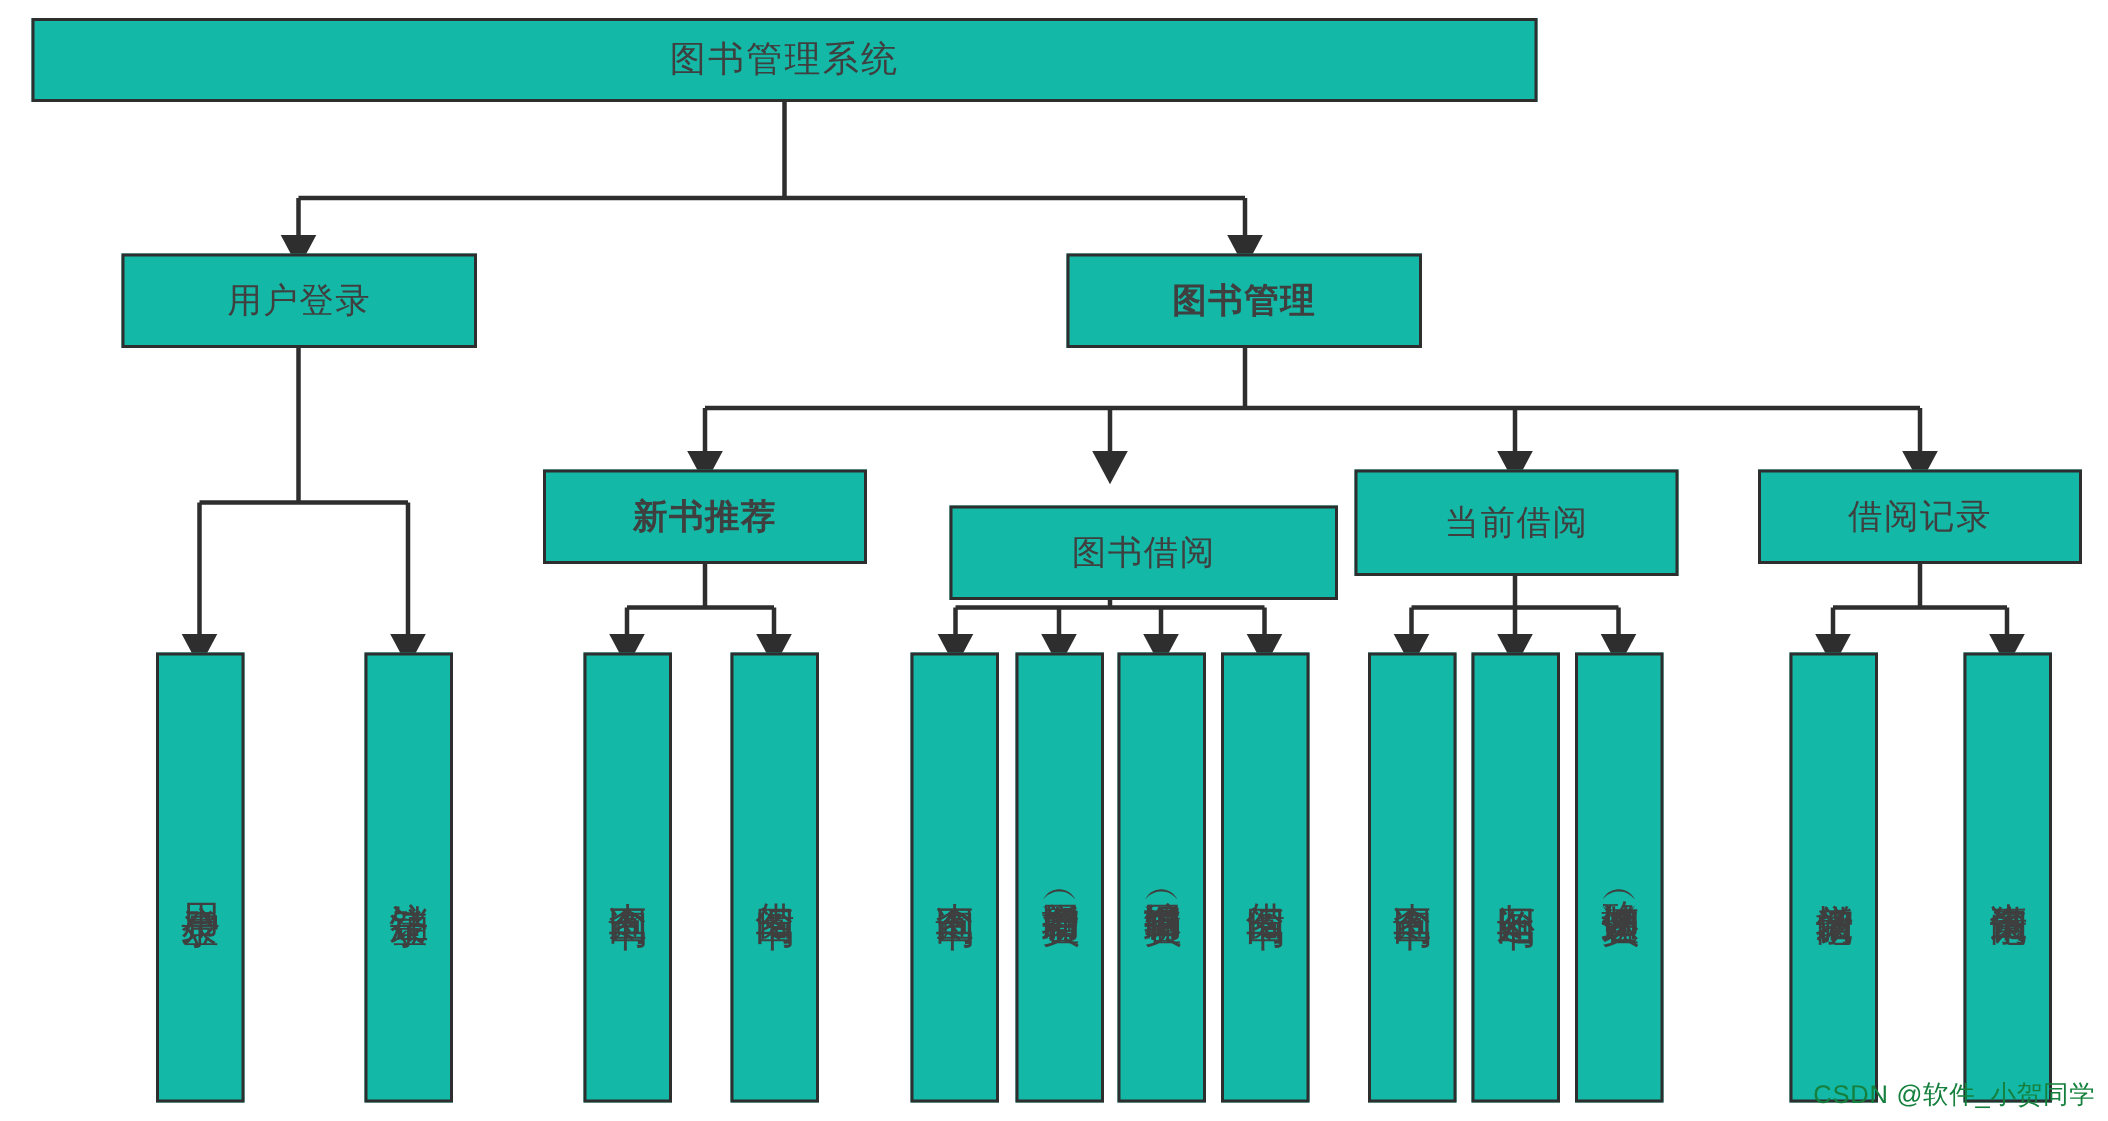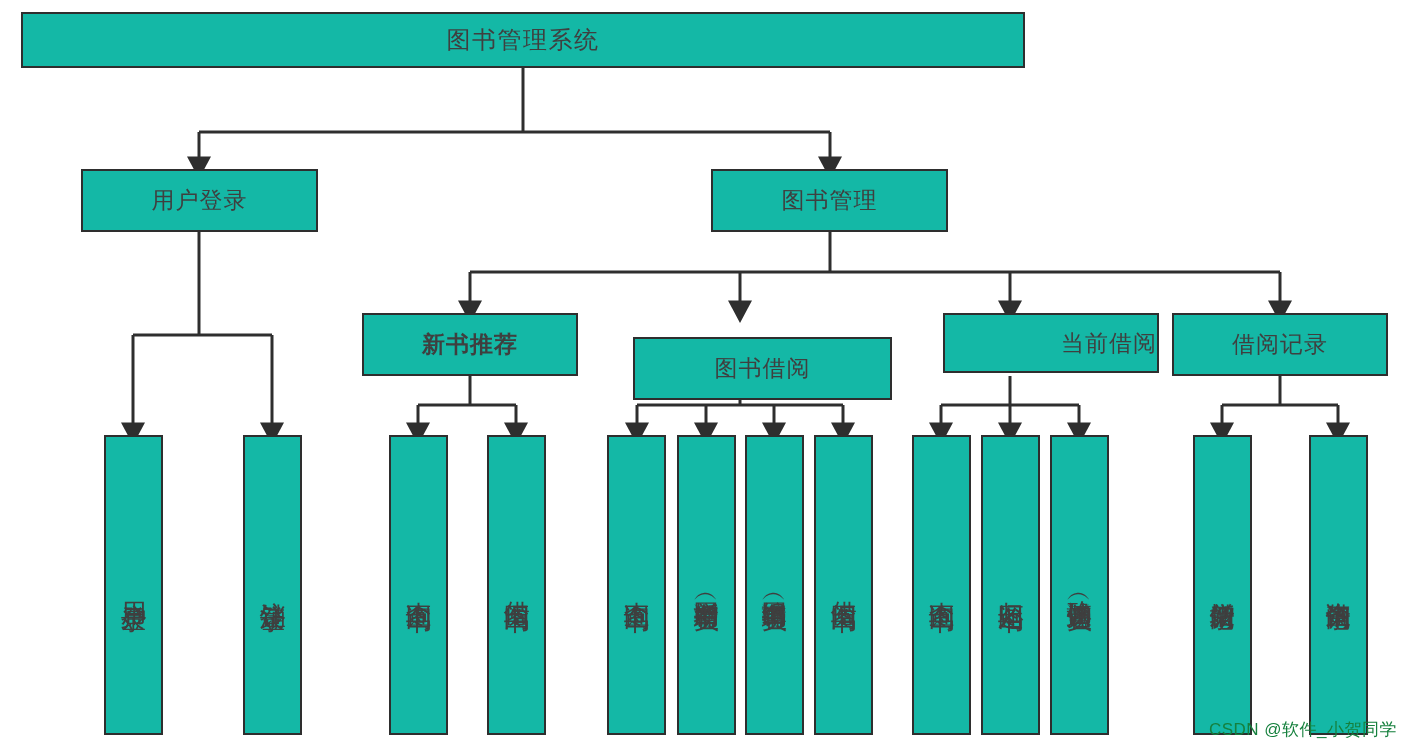--- a/index.html
+++ b/index.html
@@ -113,31 +113,31 @@
     </g>
   </svg>
 
   <div class="node h-node title-node" style="left:21px;top:12px;width:1004px;height:56px;">
     <span class="lbl">图书管理系统</span>
   </div>
 
   <div class="node h-node" style="left:81px;top:169px;width:237px;height:63px;">
     <span class="lbl">用户登录</span>
   </div>
-  <div class="node h-node" style="left:711px;top:169px;width:237px;height:63px;">
+  <div class="node h-node" style="left:711px;top:169px;width:237px;height:63px;font-weight:bold;">
     <span class="lbl">图书管理</span>
   </div>
 
   <div class="node h-node" style="left:362px;top:313px;width:216px;height:63px;font-weight:bold;">
     <span class="lbl">新书推荐</span>
   </div>
   <div class="node h-node" style="left:633px;top:313px;width:259px;height:63px;margin-top:24px;">
     <span class="lbl">图书借阅</span>
   </div>
-  <div class="node h-node" style="left:943px;top:313px;width:216px;height:60px;justify-content:flex-end;">
+  <div class="node h-node" style="left:903px;top:313px;width:216px;height:71px;">
     <span class="lbl">当前借阅</span>
   </div>
   <div class="node h-node" style="left:1172px;top:313px;width:216px;height:63px;">
     <span class="lbl">借阅记录</span>
   </div>
 
   <div class="node v-node" style="left:104px;top:435px;width:59px;height:300px;">
     <span class="lbl">用户登录</span>
   </div>
   <div class="node v-node" style="left:243px;top:435px;width:59px;height:300px;">

